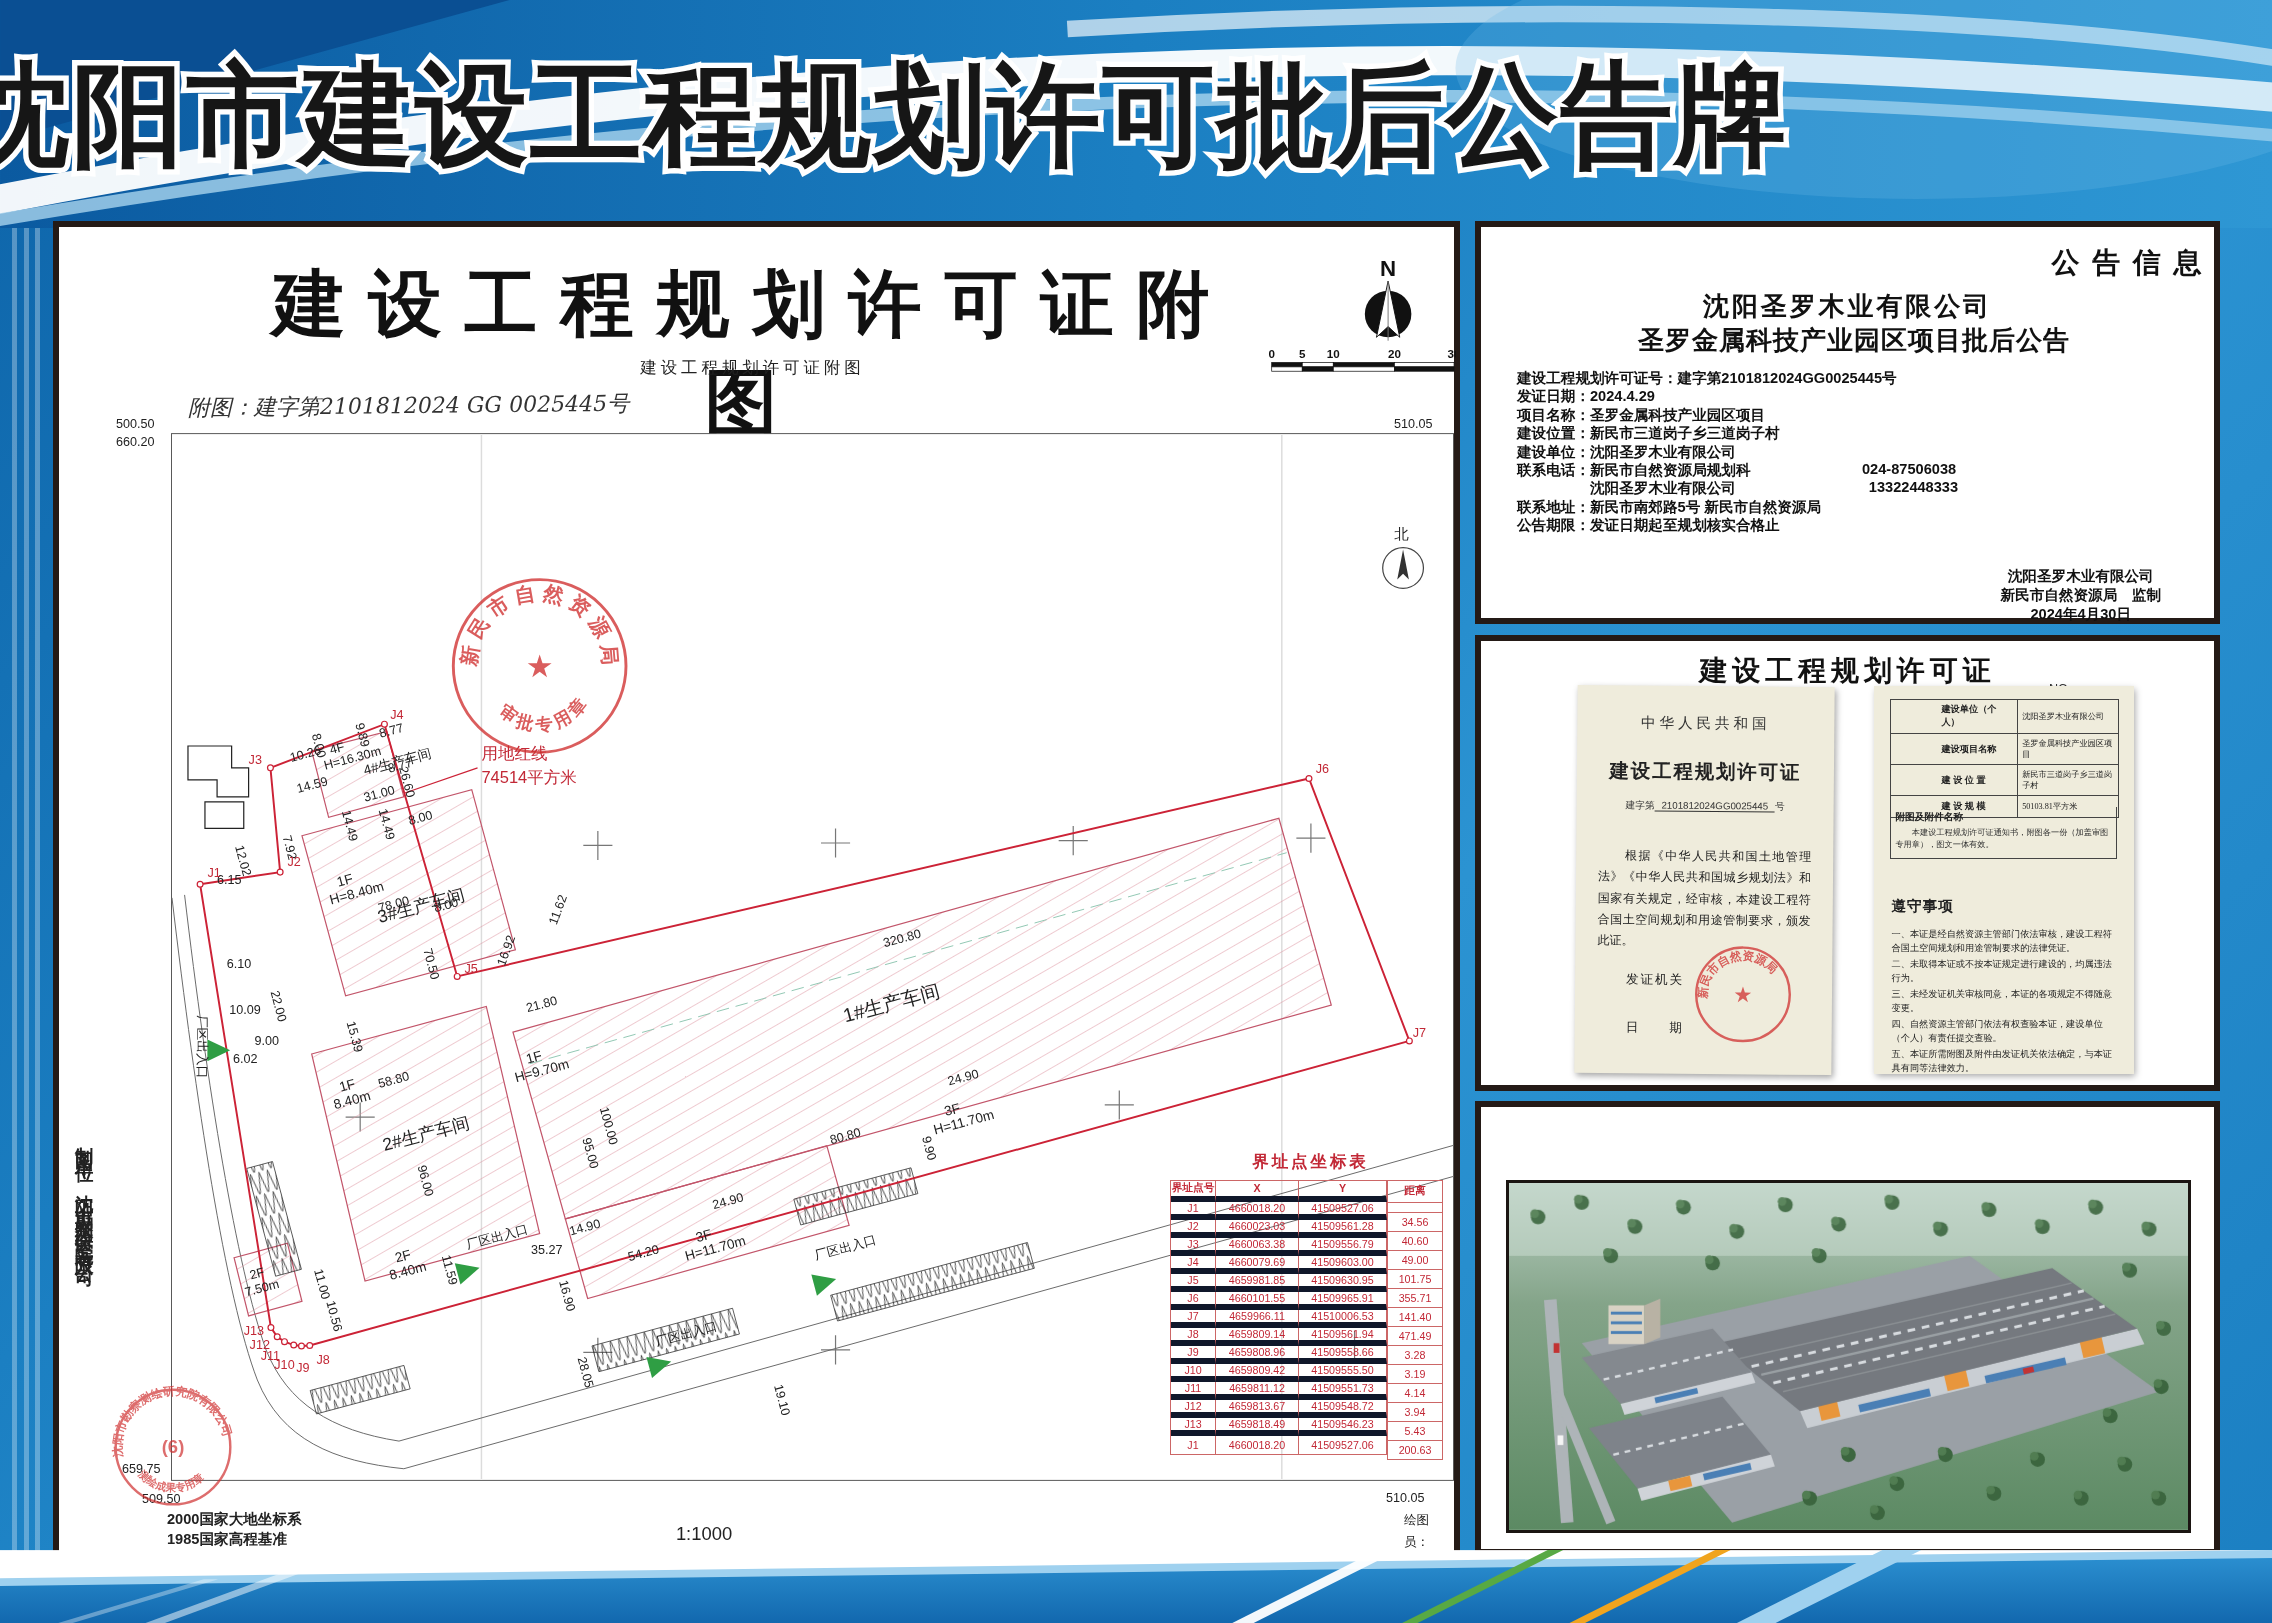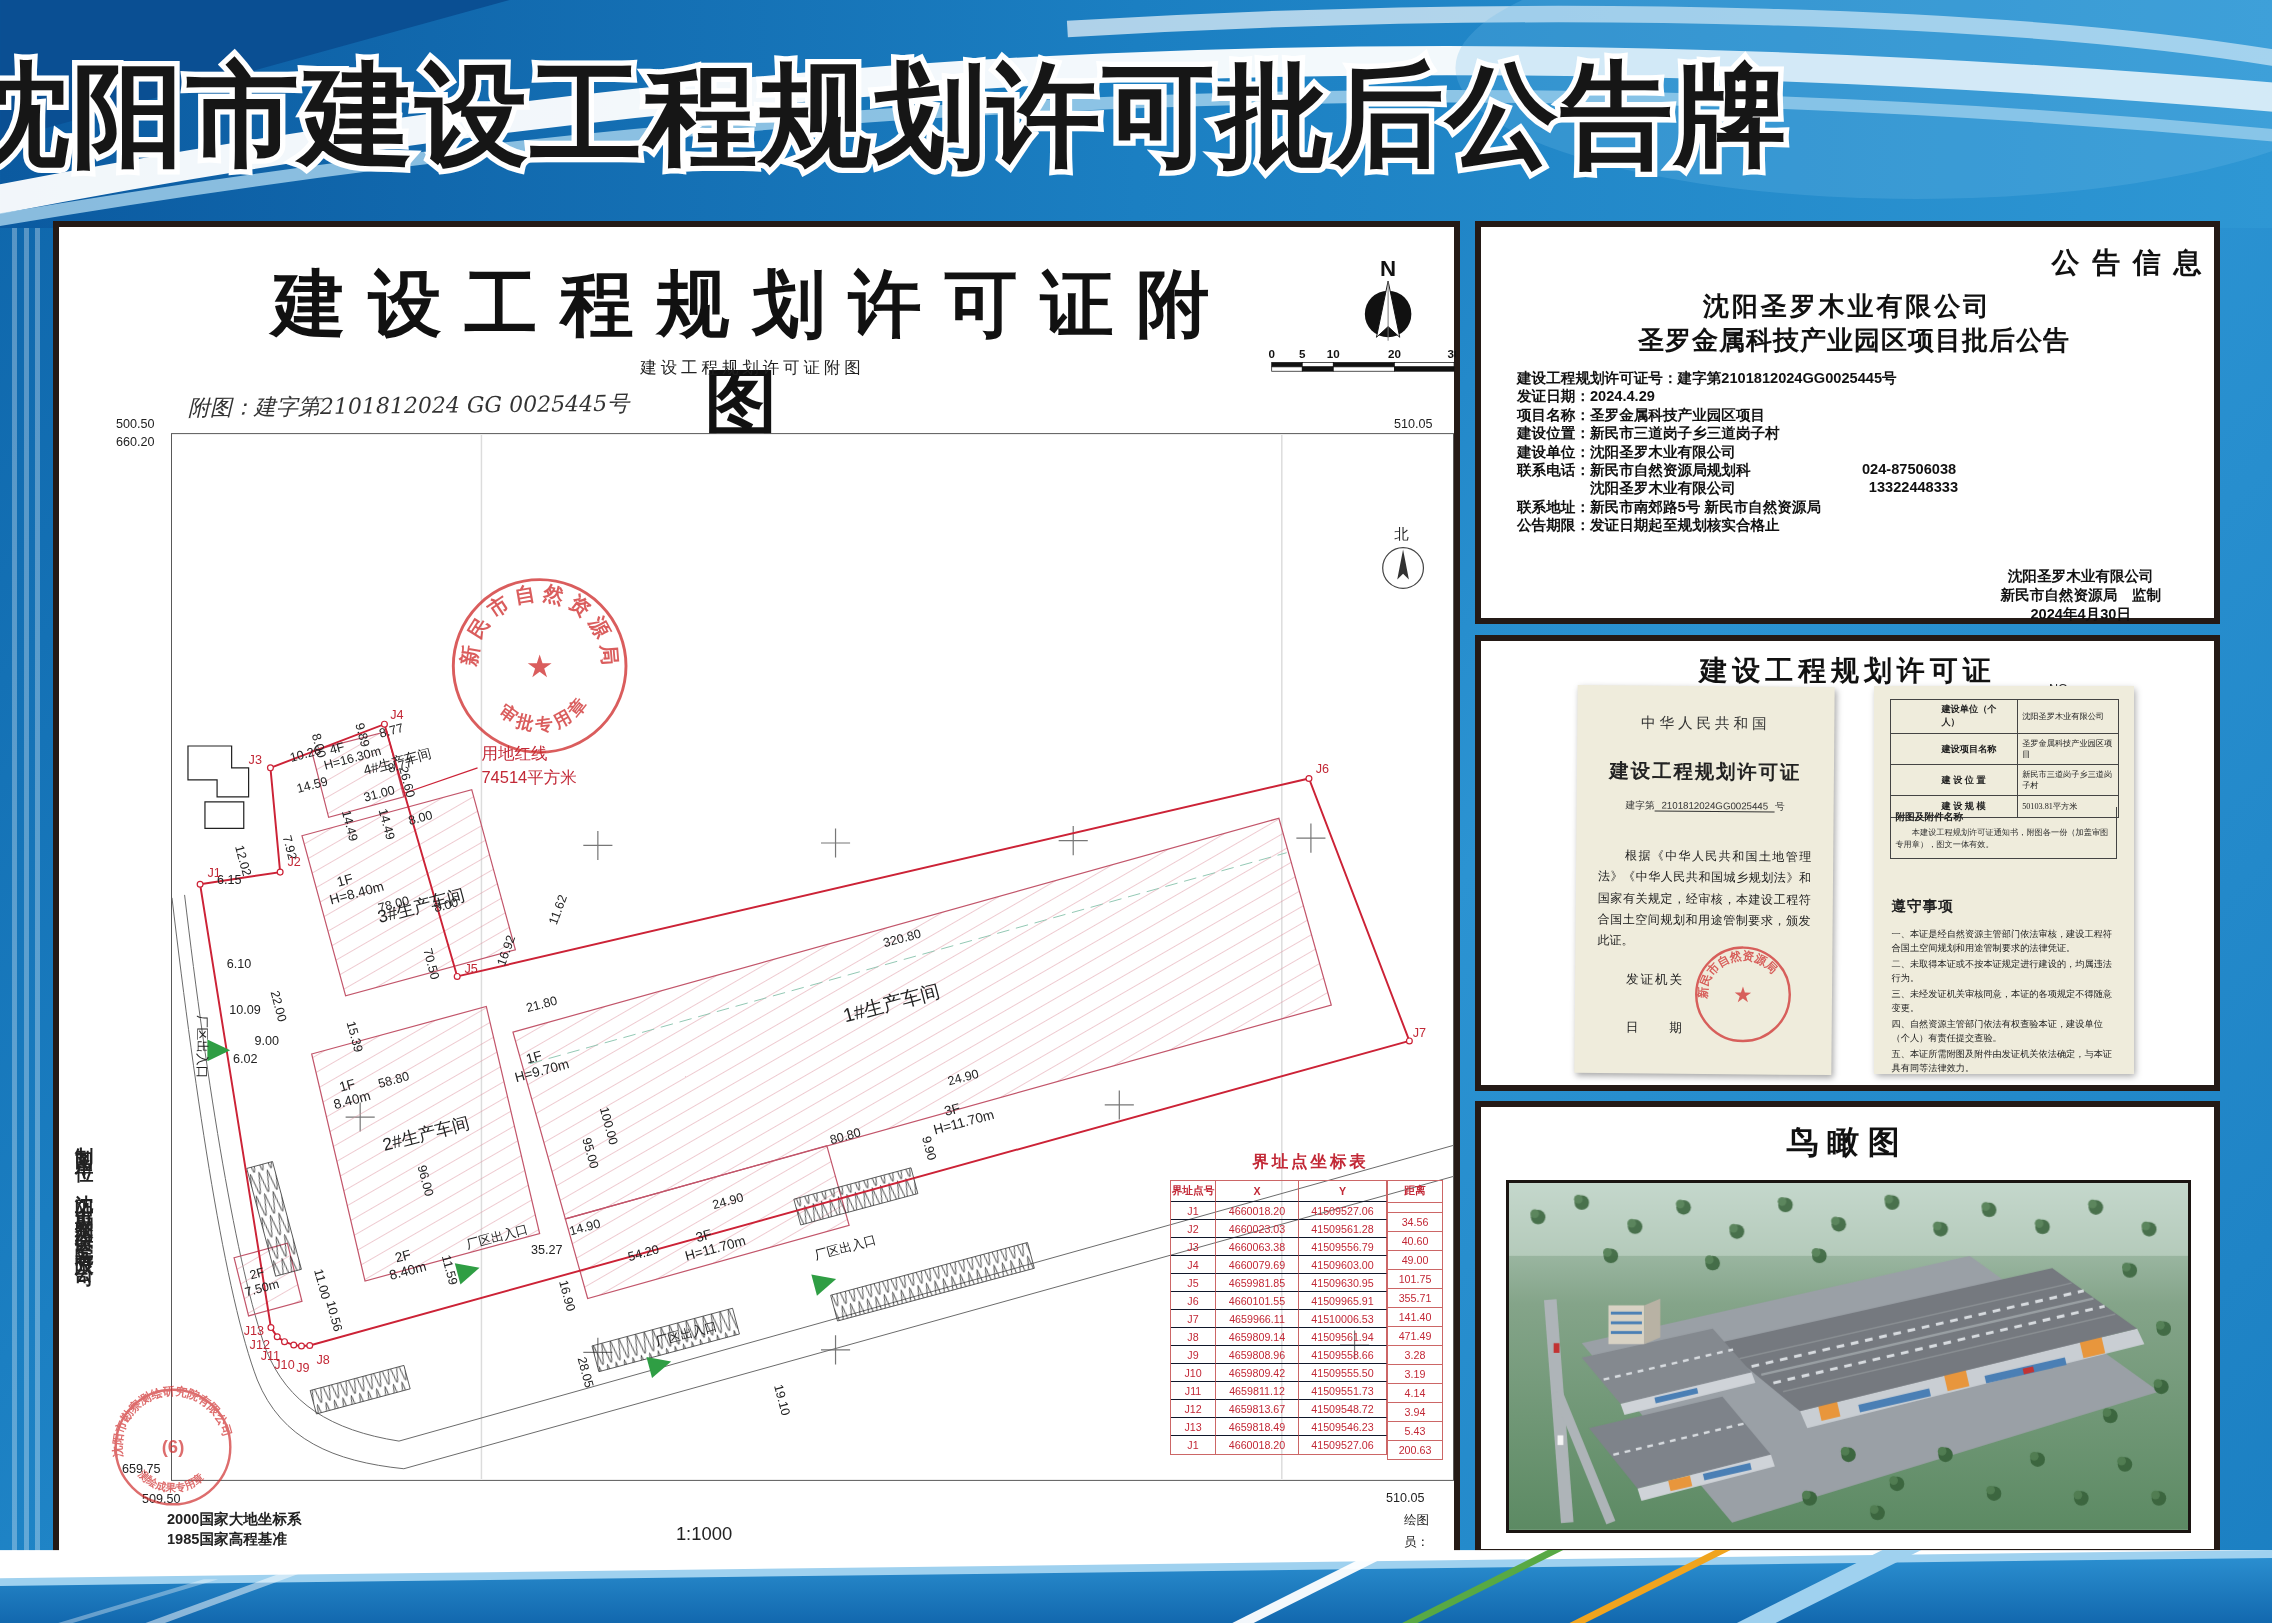--- a/index.html
+++ b/index.html
@@ -17,21 +17,21 @@
   .n-line{height:18.4px;font-size:14.6px;font-weight:700;color:#111;white-space:pre;}
   .ph-row{display:flex;height:18.4px;font-size:14.6px;font-weight:700;color:#111;}
   .ph-org{width:272px;}
   .n-foot{position:absolute;right:53px;text-align:center;font-size:14.6px;font-weight:700;color:#111;line-height:19px;}
   
   .btab{position:absolute;left:1111px;top:924px;width:281px;color:#c22836;}
   .btab .ttl{text-align:center;font-size:16.5px;letter-spacing:2.9px;font-weight:700;margin-bottom:6.8px;}
   .bt-wrap{display:flex;align-items:flex-start;}
   .bt-left{border:1px solid #c66;border-right:none;}
   .bt-hrow,.trow{display:flex;}
-  .bt-hrow div,.trow div{box-sizing:border-box;border-right:1px solid #c66;border-bottom:1px solid #0f172a;
+  .bt-hrow div,.trow div{box-sizing:border-box;border-right:1px solid #c66;border-bottom:6px solid #0f172a;
      display:flex;align-items:center;justify-content:center;font-size:10.7px;}
   .bt-hrow div{height:21.3px;font-weight:700;}
   .trow div{height:18px;}
   .c1{width:45px;}.c2{width:83px;}.c3{width:88px;}
   .trow:last-child div{border-bottom:none;}
   .bt-right{width:54px;border:1px solid #c66;}
   .dhead{height:21.3px;border-bottom:1px solid #c66;display:flex;align-items:center;justify-content:center;font-size:10.7px;font-weight:700;}
   .dgap{height:8.7px;border-bottom:1px solid #c66;}
   .dcell{height:18px;border-bottom:1px solid #c66;display:flex;align-items:center;justify-content:center;font-size:10.7px;}
   .dcell:last-child{border-bottom:none;}
@@ -540,21 +540,20 @@
       <div class="note">一、本证是经自然资源主管部门依法审核，建设工程符合国土空间规划和用途管制要求的法律凭证。</div>
           <div class="note">二、未取得本证或不按本证规定进行建设的，均属违法行为。</div>
           <div class="note">三、未经发证机关审核同意，本证的各项规定不得随意变更。</div>
           <div class="note">四、自然资源主管部门依法有权查验本证，建设单位（个人）有责任提交查验。</div>
           <div class="note">五、本证所需附图及附件由发证机关依法确定，与本证具有同等法律效力。</div>
         </div>
     </div>
   </div>
 
   <div class="panel" style="left:1475px;top:1101px;width:745px;height:454px;">
-    <div class="be-title">鸟瞰图</div>
     <svg class="abs" style="left:25px;top:73px;border:3.9px solid #1b1512;" width="679" height="347" viewBox="0 0 1400 715">
       <defs>
         <linearGradient id="sky" x1="0" y1="0" x2="0" y2="1">
           <stop offset="0" stop-color="#b9cfc2"></stop>
             <stop offset="0.35" stop-color="#84a489"></stop>
             <stop offset="1" stop-color="#5c8a63"></stop>
         </linearGradient>
         <g id="tr">
             <circle r="15" fill="#3c663f"></circle>
             <circle r="9" cx="-7" cy="-7" fill="#517d52"></circle>

